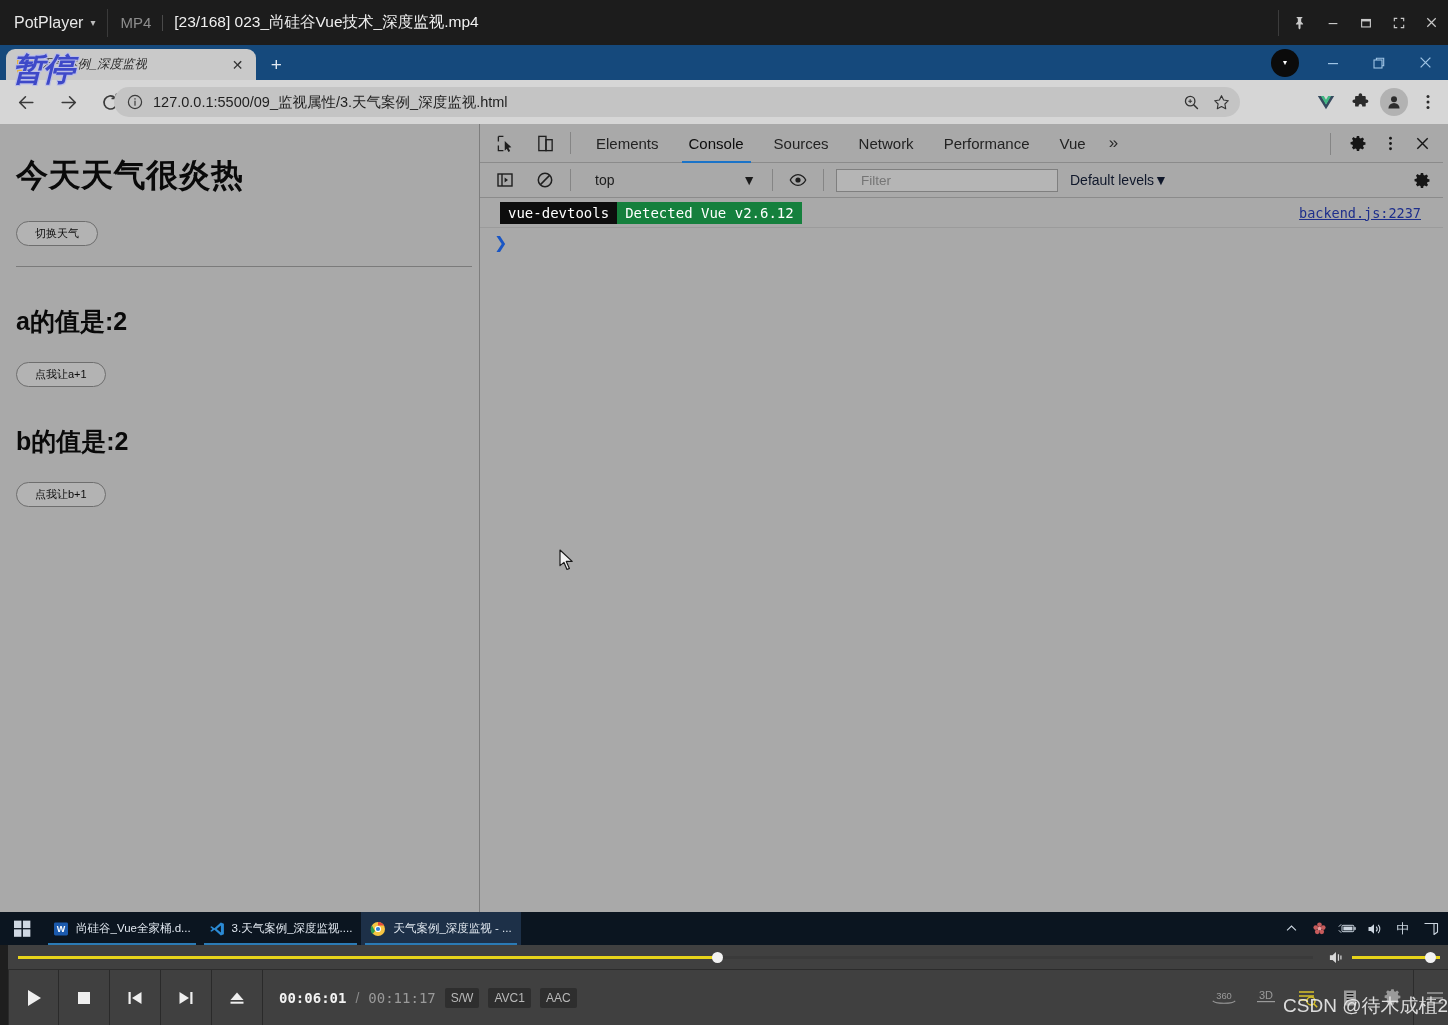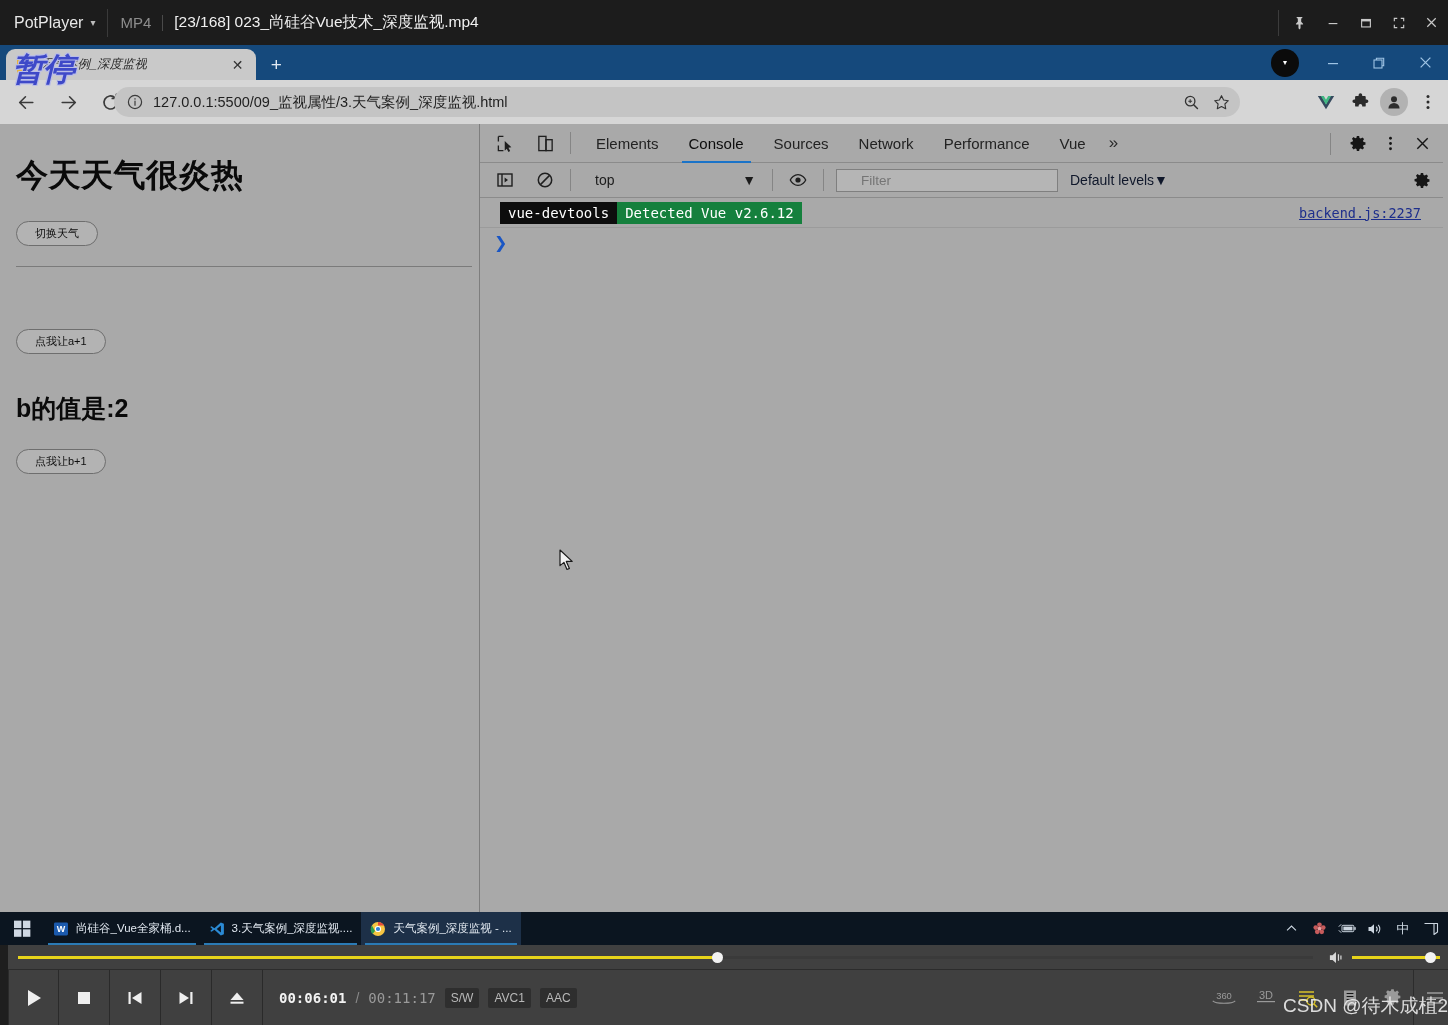--- a/index.html
+++ b/index.html
@@ -604,20 +604,21 @@
     </div>
 
     <div class="viewport">
 
       <div class="page">
         <h1>今天天气很炎热</h1>
         <div class="spacer-a"></div>
         <button class="pbtn">切换天气</button>
         <hr>
         <div class="spacer-c"></div>
+        <h2>a的值是:2</h2>
         <div class="spacer-b"></div>
         <button class="pbtn">点我让a+1</button>
         <div class="spacer-e"></div>
         <h2>b的值是:2</h2>
         <div class="spacer-d"></div>
         <button class="pbtn">点我让b+1</button>
       </div>
 
       <div class="devtools">
 

